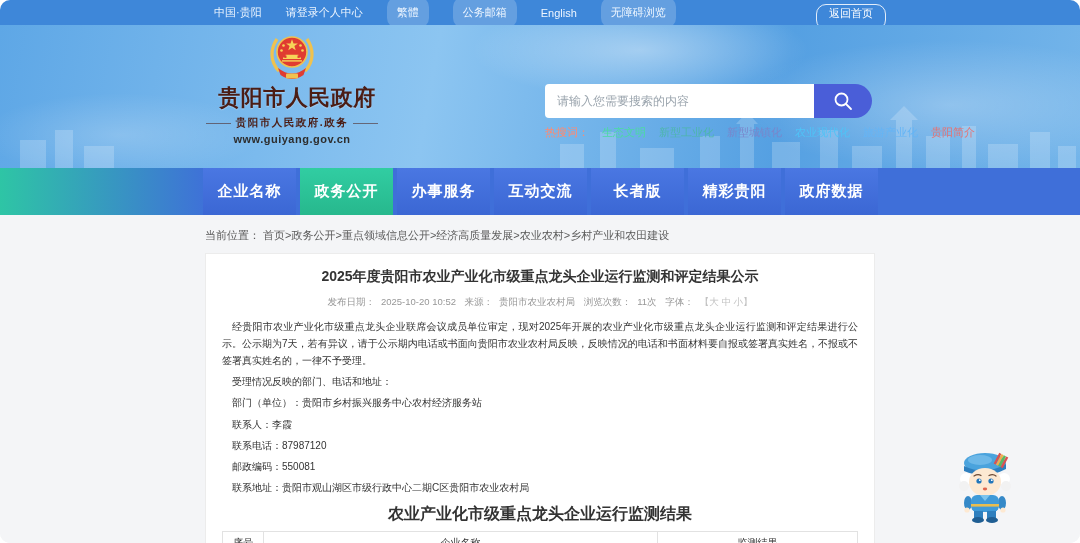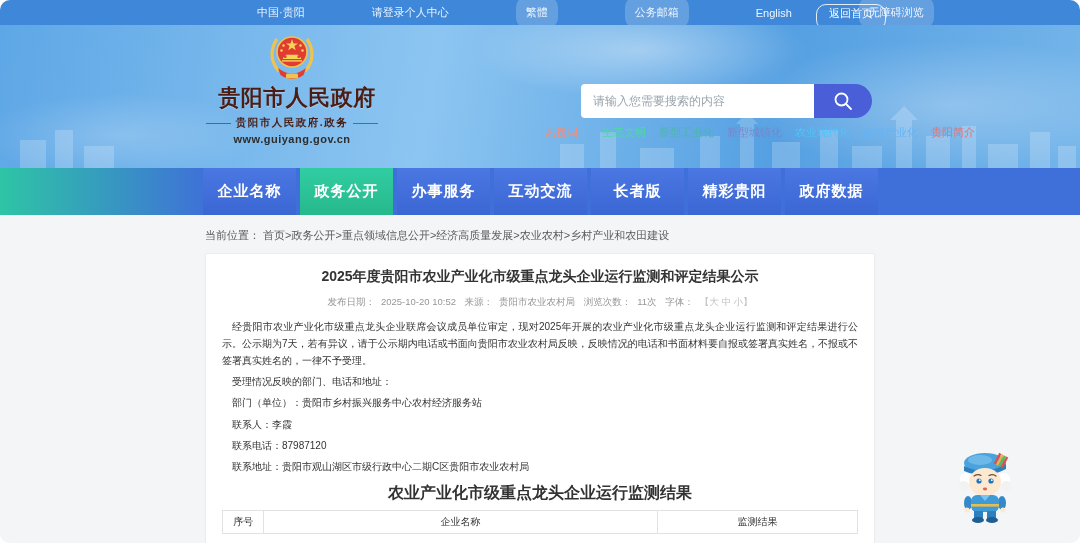--- a/index.html
+++ b/index.html
@@ -2,21 +2,21 @@
 <html><head>
 <meta charset="utf-8">
 <style>
   * { margin:0; padding:0; box-sizing:border-box; }
   body { background:#ffffff; font-family:"Liberation Sans","DejaVu Sans",sans-serif; }
   .page { position:relative; width:1080px; height:543px; overflow:hidden; border-radius:10px; background:#f4f5f7; }
 
   
   .topbar { position:relative; height:25px; background:#3e87d9; display:flex; align-items:center; }
   .topbar-inner { display:flex; align-items:center; gap:24px; margin-left:214px; font-size:11px; color:#eef6ff; }
-  .tb-item { cursor:pointer; white-space:nowrap;margin-left:43px; }
+  .tb-item { cursor:pointer; white-space:nowrap; }
   .tb-pill { background:rgba(255,255,255,.2); padding:8px 10px; border-radius:10px; }
   .home-btn { position:absolute; right:194px; top:4px; font-size:11px; color:#ffffff; border:1px solid rgba(255,255,255,.85); border-radius:10px; padding:1px 12px 8px; cursor:pointer; background:transparent; }
 
   
   .header { position:relative; height:143px; overflow:hidden;
     background:
       radial-gradient(ellipse 240px 70px at 640px 25px, rgba(255,255,255,.38), transparent 70%),
       radial-gradient(ellipse 300px 90px at 950px 80px, rgba(255,255,255,.28), transparent 72%),
       radial-gradient(ellipse 200px 60px at 120px 110px, rgba(255,255,255,.20), transparent 70%),
       linear-gradient(100deg,#5ea7e6 0%,#8cc5f1 40%,#55a0e2 72%,#74b5ea 100%);
@@ -24,21 +24,21 @@
   .skyline { position:absolute; bottom:0; left:0; width:1080px; height:62px; }
   .brand { position:absolute; left:206px; top:7px; width:172px; text-align:center; cursor:pointer; }
   .brand-emblem { display:block; margin:0 auto; }
   .brand-title { margin-top:1px; font-size:22px; font-weight:bold; color:#4b1d15; letter-spacing:.5px; white-space:nowrap; text-shadow:0 1px 1px rgba(255,255,255,.3);margin-left:10px; }
   .brand-sub { margin-top:3px; display:flex; align-items:center; gap:5px; font-size:10.5px; font-weight:bold; color:#4b1d15; letter-spacing:1.5px; white-space:nowrap; }
   .brand-sub .line { flex:1; height:1px; background:#4b1d15; opacity:.55; }
   .brand-url { margin-top:3px; font-size:11px; font-weight:bold; color:#2d2d2d; letter-spacing:.5px; }
 
   .search-block { position:absolute; left:545px; top:59px; width:327px; }
   .search-bar { display:flex; height:34px; }
-  .search-input { flex:1; border:none; outline:none; border-radius:4px 0 0 4px; padding:0 12px; font-size:12px; color:#555; background:#ffffff; font-family:inherit;margin-left:36px; }
+  .search-input { flex:1; border:none; outline:none; border-radius:4px 0 0 4px; padding:0 12px; font-size:12px; color:#555; background:#ffffff; font-family:inherit; }
   .search-input::placeholder { color:#9aa4ad; }
   .search-btn { width:58px; border:none; background:#4a5ed8; border-radius:0 17px 17px 0; cursor:pointer; display:flex; align-items:center; justify-content:center; }
   .hotwords { margin-top:7px; display:flex; gap:13px; font-size:11px; white-space:nowrap; }
   .hotwords a { cursor:pointer; text-decoration:none; }
 
   
   .navbar { height:47px; background:linear-gradient(90deg,#2ec5a5 0px,#3f6fd9 210px,#3f6fd9 100%); }
   .nav-inner { margin-left:203px; display:flex; gap:4px; height:100%; }
   .nav-item { width:93px; display:flex; align-items:center; justify-content:center; color:#ffffff; font-size:15px; font-weight:bold; cursor:pointer; background:linear-gradient(180deg,#4a77e2,#3b67d4); letter-spacing:1px; }
   .nav-item.active { background:linear-gradient(180deg,#31cda2,#27b88d); }
@@ -181,20 +181,21 @@
         <span>来源：</span><span>贵阳市农业农村局</span>
         <span>浏览次数：</span><span>11次</span>
         <span>字体：</span><span class="font-opts">【大 中 小】</span>
       </div>
       <div class="art-body">
         <p class="justify">经贵阳市农业产业化市级重点龙头企业联席会议成员单位审定，现对2025年开展的农业产业化市级重点龙头企业运行监测和评定结果进行公示。公示期为7天，若有异议，请于公示期内电话或书面向贵阳市农业农村局反映，反映情况的电话和书面材料要自报或签署真实姓名，不报或不签署真实姓名的，一律不予受理。</p>
         <p>受理情况反映的部门、电话和地址：</p>
         <p>部门（单位）：贵阳市乡村振兴服务中心农村经济服务站</p>
         <p>联系人：李霞</p>
         <p>联系电话：87987120</p>
+        <p>邮政编码：550081</p>
         <p>联系地址：贵阳市观山湖区市级行政中心二期C区贵阳市农业农村局</p>
       </div>
       <div class="tbl-caption">农业产业化市级重点龙头企业运行监测结果</div>
       <table class="result">
         <thead>
           <tr>
             <th class="col-no">序号</th>
             <th class="col-name">企业名称</th>
             <th class="col-result">监测结果</th>
           </tr>

